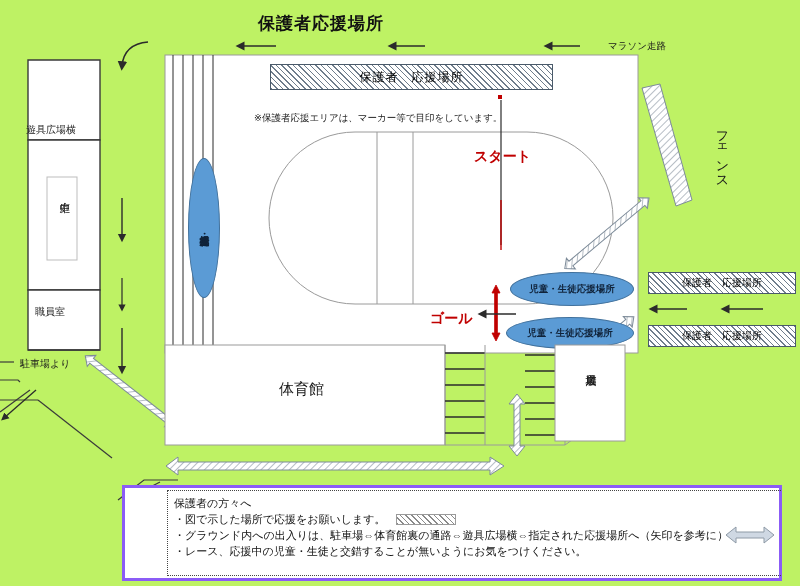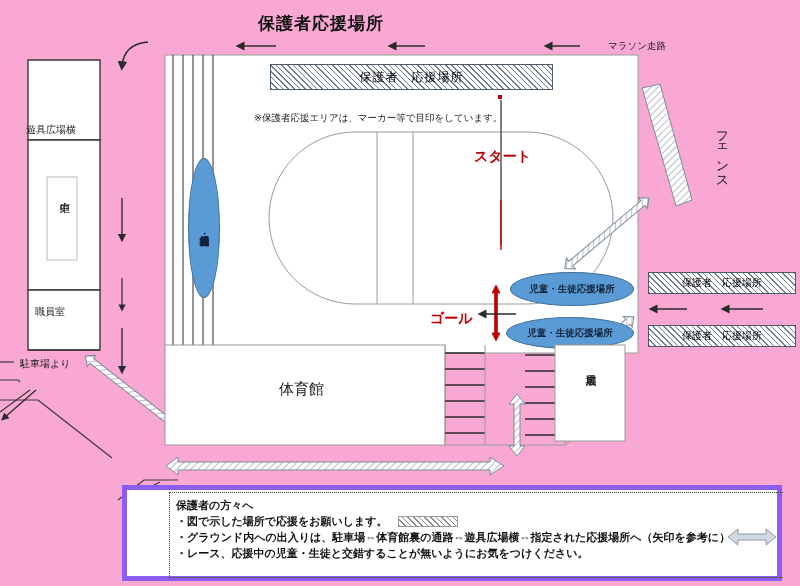--- a/index.html
+++ b/index.html
@@ -5,21 +5,21 @@
   * { box-sizing: border-box; }
   html, body {
     margin: 0; padding: 0;
     background: #ffffff;
     font-family: "Liberation Sans", "DejaVu Sans", sans-serif;
   }
   #stage {
     position: relative;
     width: 800px;
     height: 586px;
-    background: #f9a8d4;
+    background: #bef264;
     overflow: hidden;
   }
   .abs { position: absolute; }
 
   
   #page-title {
     left: 258px; top: 12px;
     font-size: 17px; font-weight: bold; color: #111;
     letter-spacing: 1px;
     white-space: nowrap;
@@ -71,23 +71,22 @@
     white-space: nowrap;
   }
 
   
   .red-txt { color: #c00000; font-weight: bold; font-size: 14px; white-space: nowrap; }
 
   
   #legend-box {
     left: 122px; top: 485px;
     width: 660px; height: 96px;
-    border: 5px solid #8b5cf6;
+    border: 3px solid #8b5cf6;
     background: #fff;
-    font-weight: bold;
   }
   #legend-inner {
     position: absolute; left: 42px; top: 2px;
     width: 614px; height: 86px;
     border-left: 1px dotted #444;
     border-top: 1px dotted #444;
     border-bottom: 1px dotted #444;
     padding: 4px 0 0 6px;
   }
   .legend-line {

